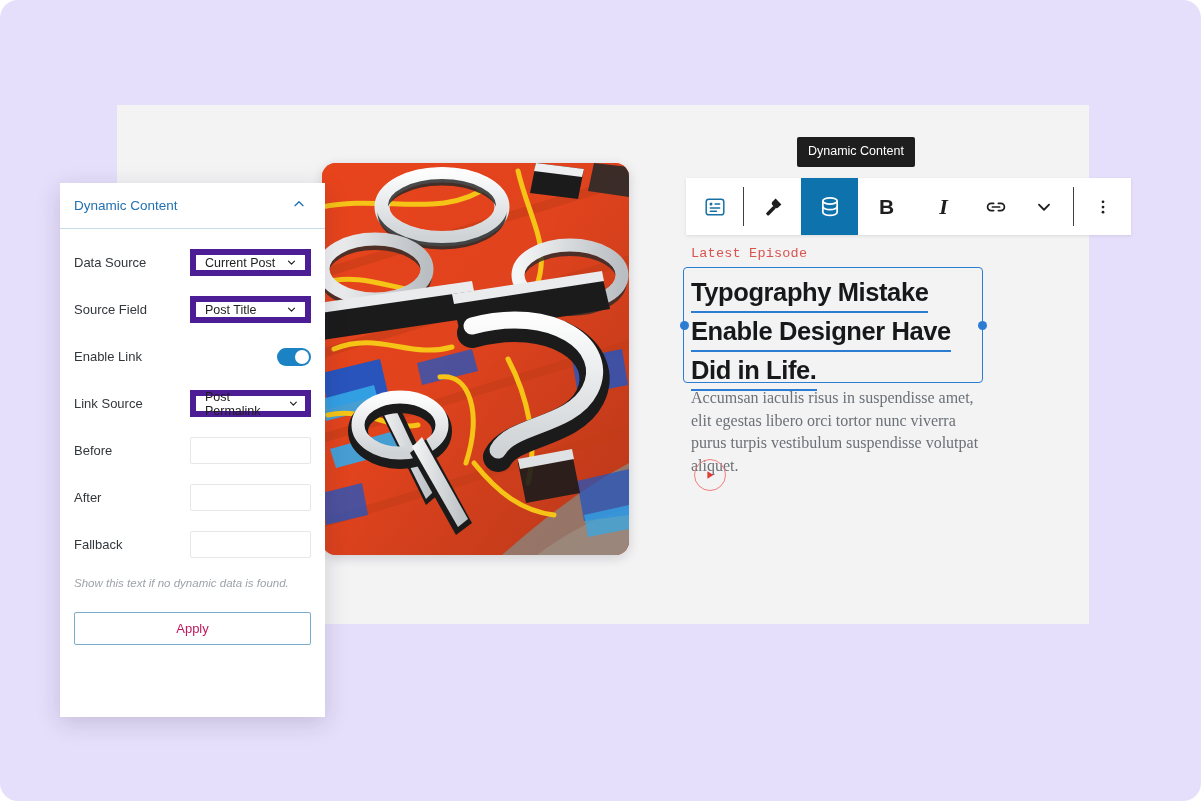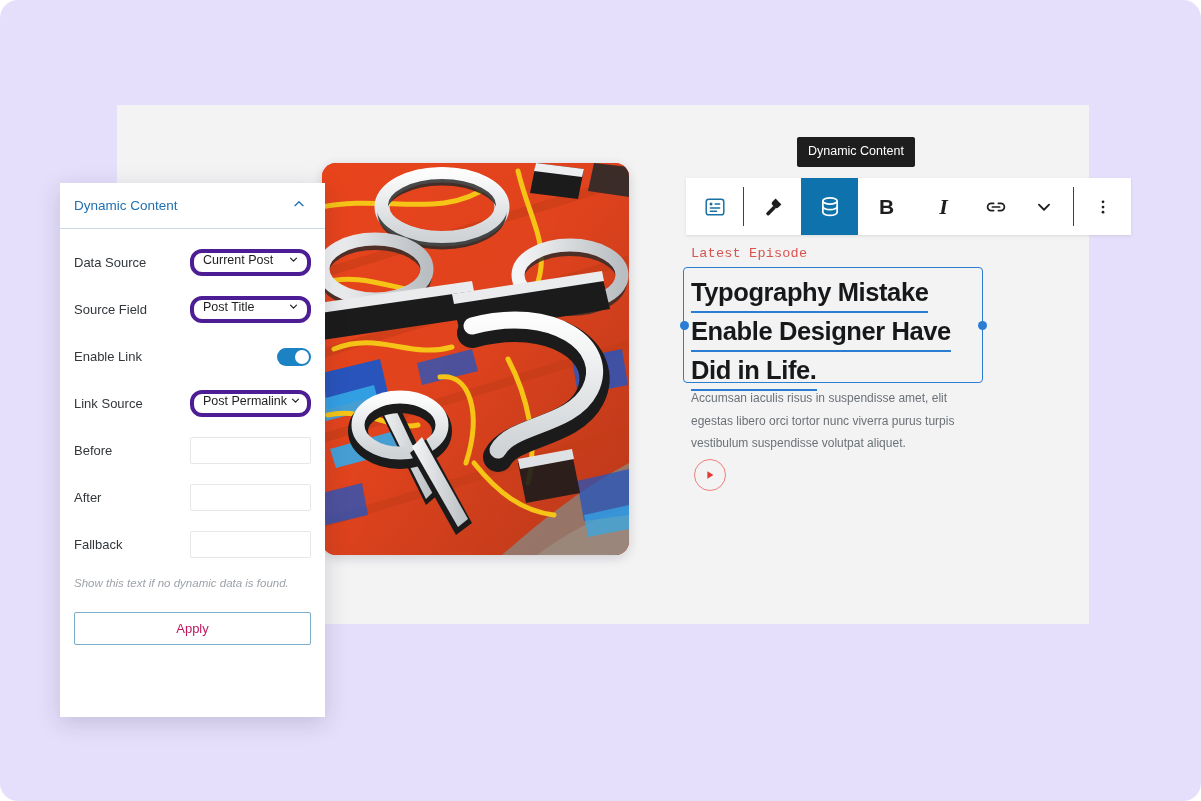--- a/index.html
+++ b/index.html
@@ -77,22 +77,22 @@
   .handle.l{left:-4.5px;}
   .handle.r{right:-4.5px;}
   .heading{
     position:absolute;left:691px;top:274px;width:288px;
     font-size:25.5px;line-height:37px;font-weight:700;
     color:#16181a;letter-spacing:-.4px;
   }
   .heading .ln{display:block;border-bottom:2px solid #2b7cd3;width:max-content;max-width:100%;}
   .body-copy{
     position:absolute;left:691px;top:387px;width:290px;
-    font-family:Liberation Sans, sans-serif;
-    font-size:12px;line-height:22.5px;color:#6b7177;
+    font-family:Liberation Serif, serif;
+    font-size:16px;line-height:22.5px;color:#6b7177;
   }
   .playbtn{
     position:absolute;left:694px;top:459px;width:32px;height:32px;
     border:1.3px solid #ef7f7c;border-radius:50%;
     display:flex;align-items:center;justify-content:center;
     background:transparent;cursor:pointer;padding:0;
   }
 
   
   .panel{
@@ -107,22 +107,22 @@
   }
   .panel-title{color:#2271b1;font-size:13.5px;font-weight:400;}
   .panel-body{padding:10px 14px 0 14px;}
   .row{
     display:flex;align-items:center;justify-content:space-between;
     height:47px;
   }
   .row .lbl{font-size:13px;color:#32373c;}
   .sel{
     width:121px;height:27px;box-sizing:border-box;
-    border:4px solid #4c1d95;border-radius:12px;background:#fff;
-    display:flex;justify-content:space-between;
+    border:6px solid #4c1d95;border-radius:0;background:#fff;
+    display:flex;align-items:center;justify-content:space-between;
     padding:0 7px 0 9px;font-size:12.5px;color:#1e1e1e;cursor:pointer;
   }
   .sel.tight{padding-right:5px;}
   .sel .cv{color:#1e1e1e;}
   .tgl{
     width:34px;height:18px;border-radius:9px;position:relative;cursor:pointer;
     background:#1b82c4;
   }
   .tgl .knob{
     position:absolute;width:14px;height:14px;border-radius:50%;

